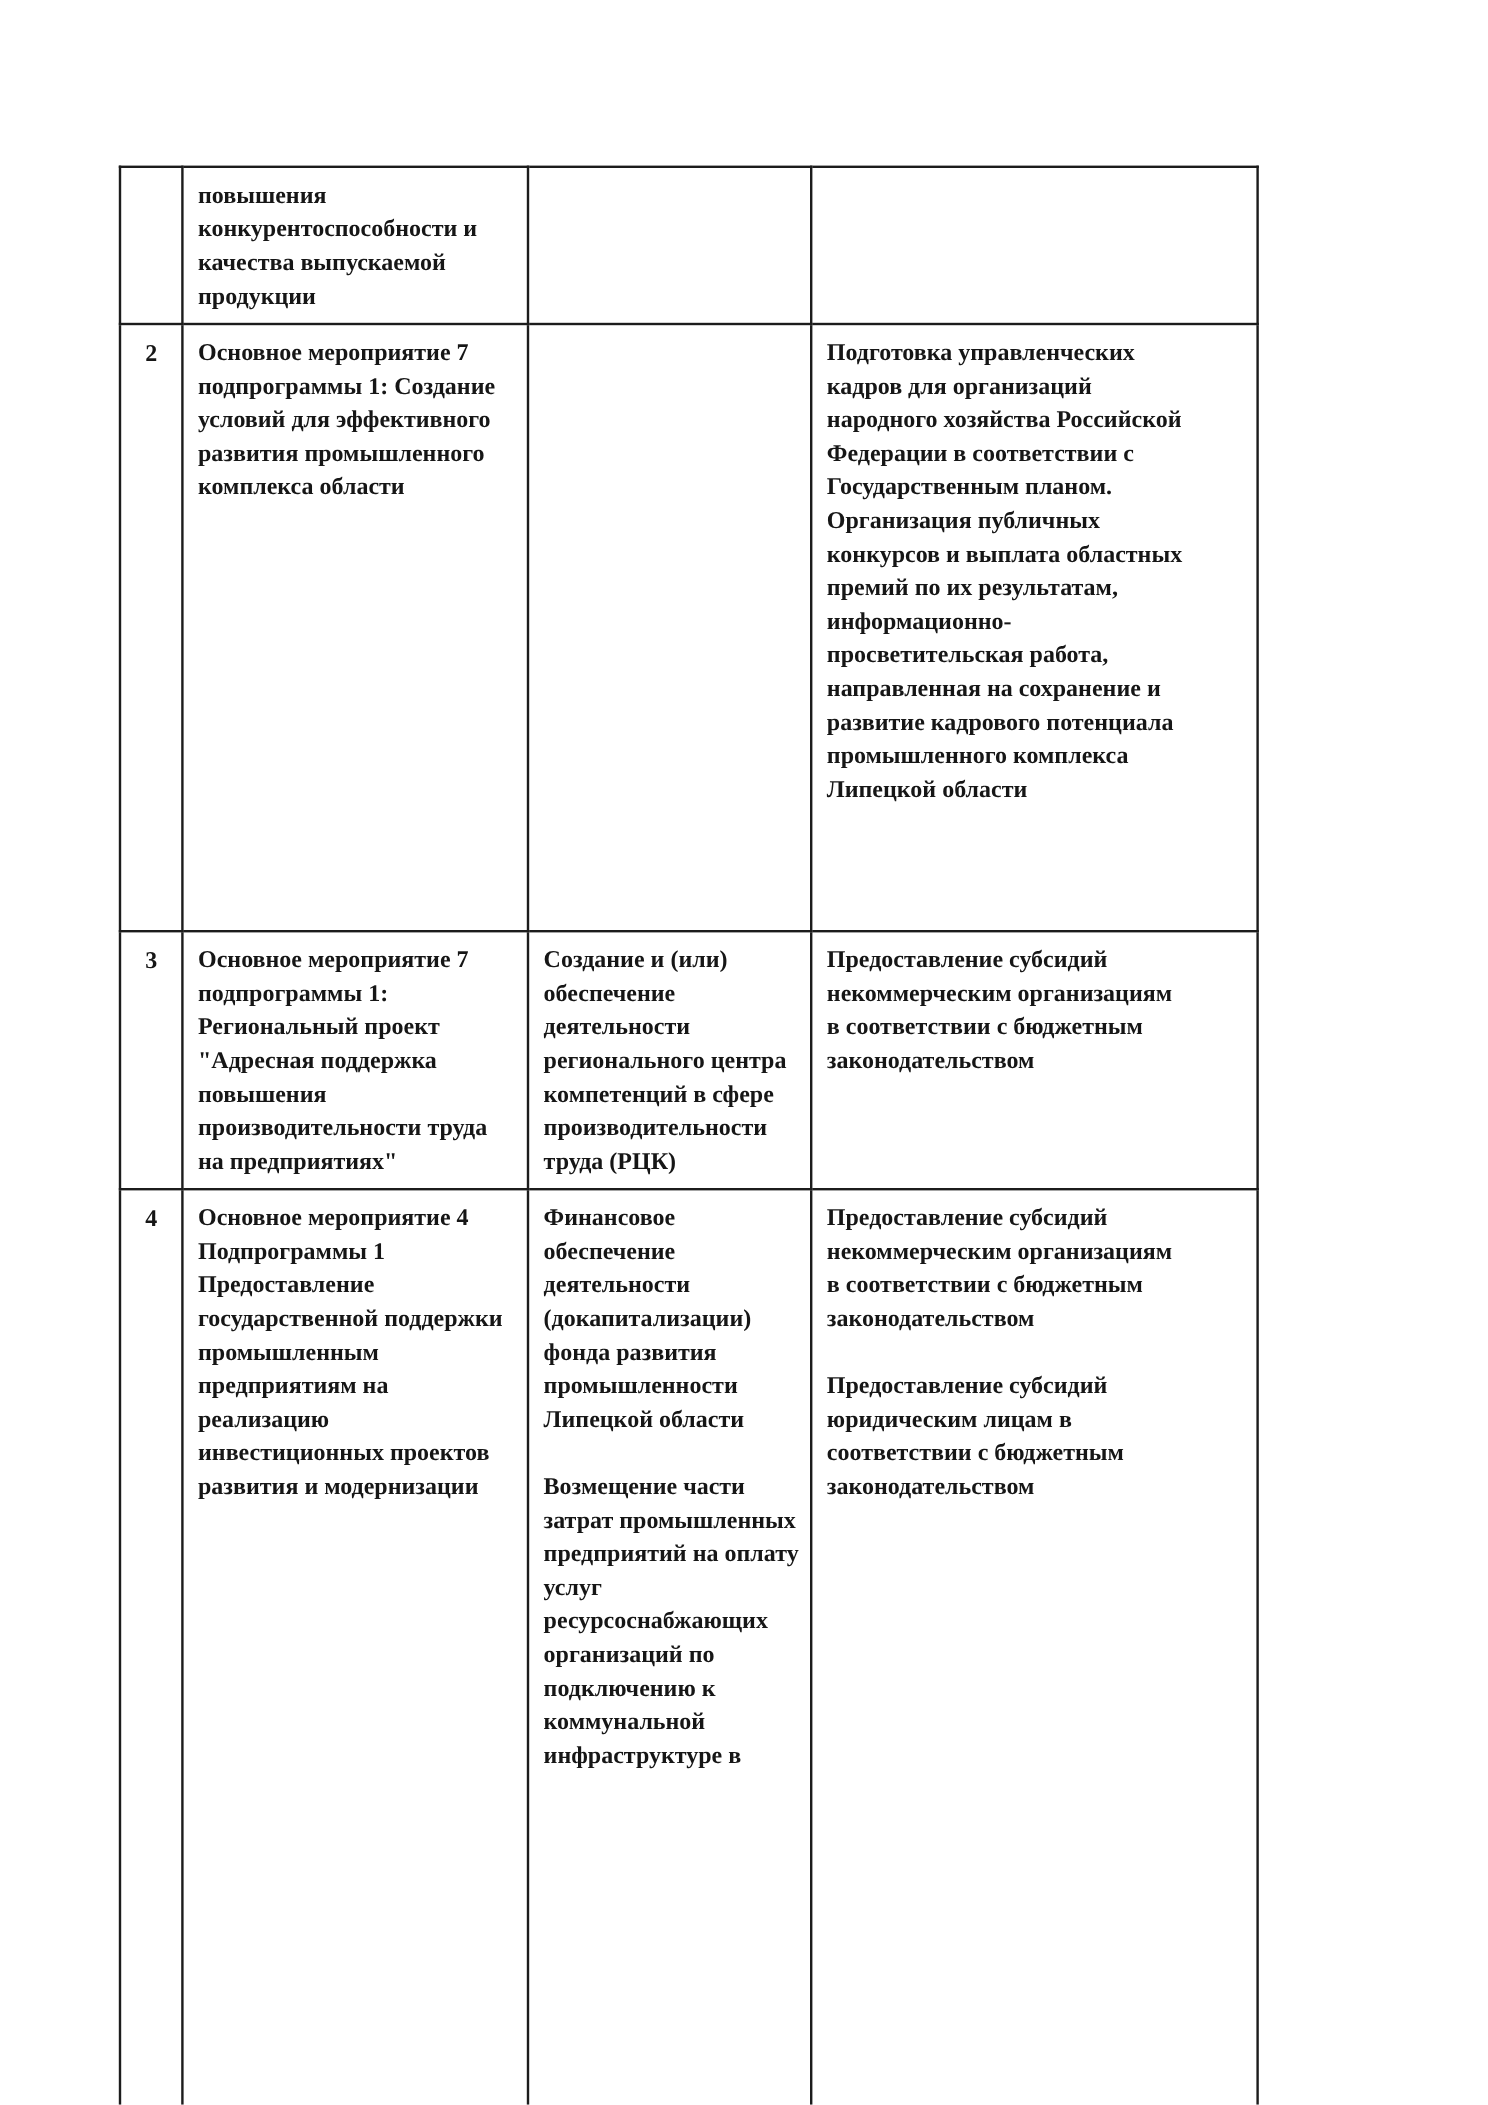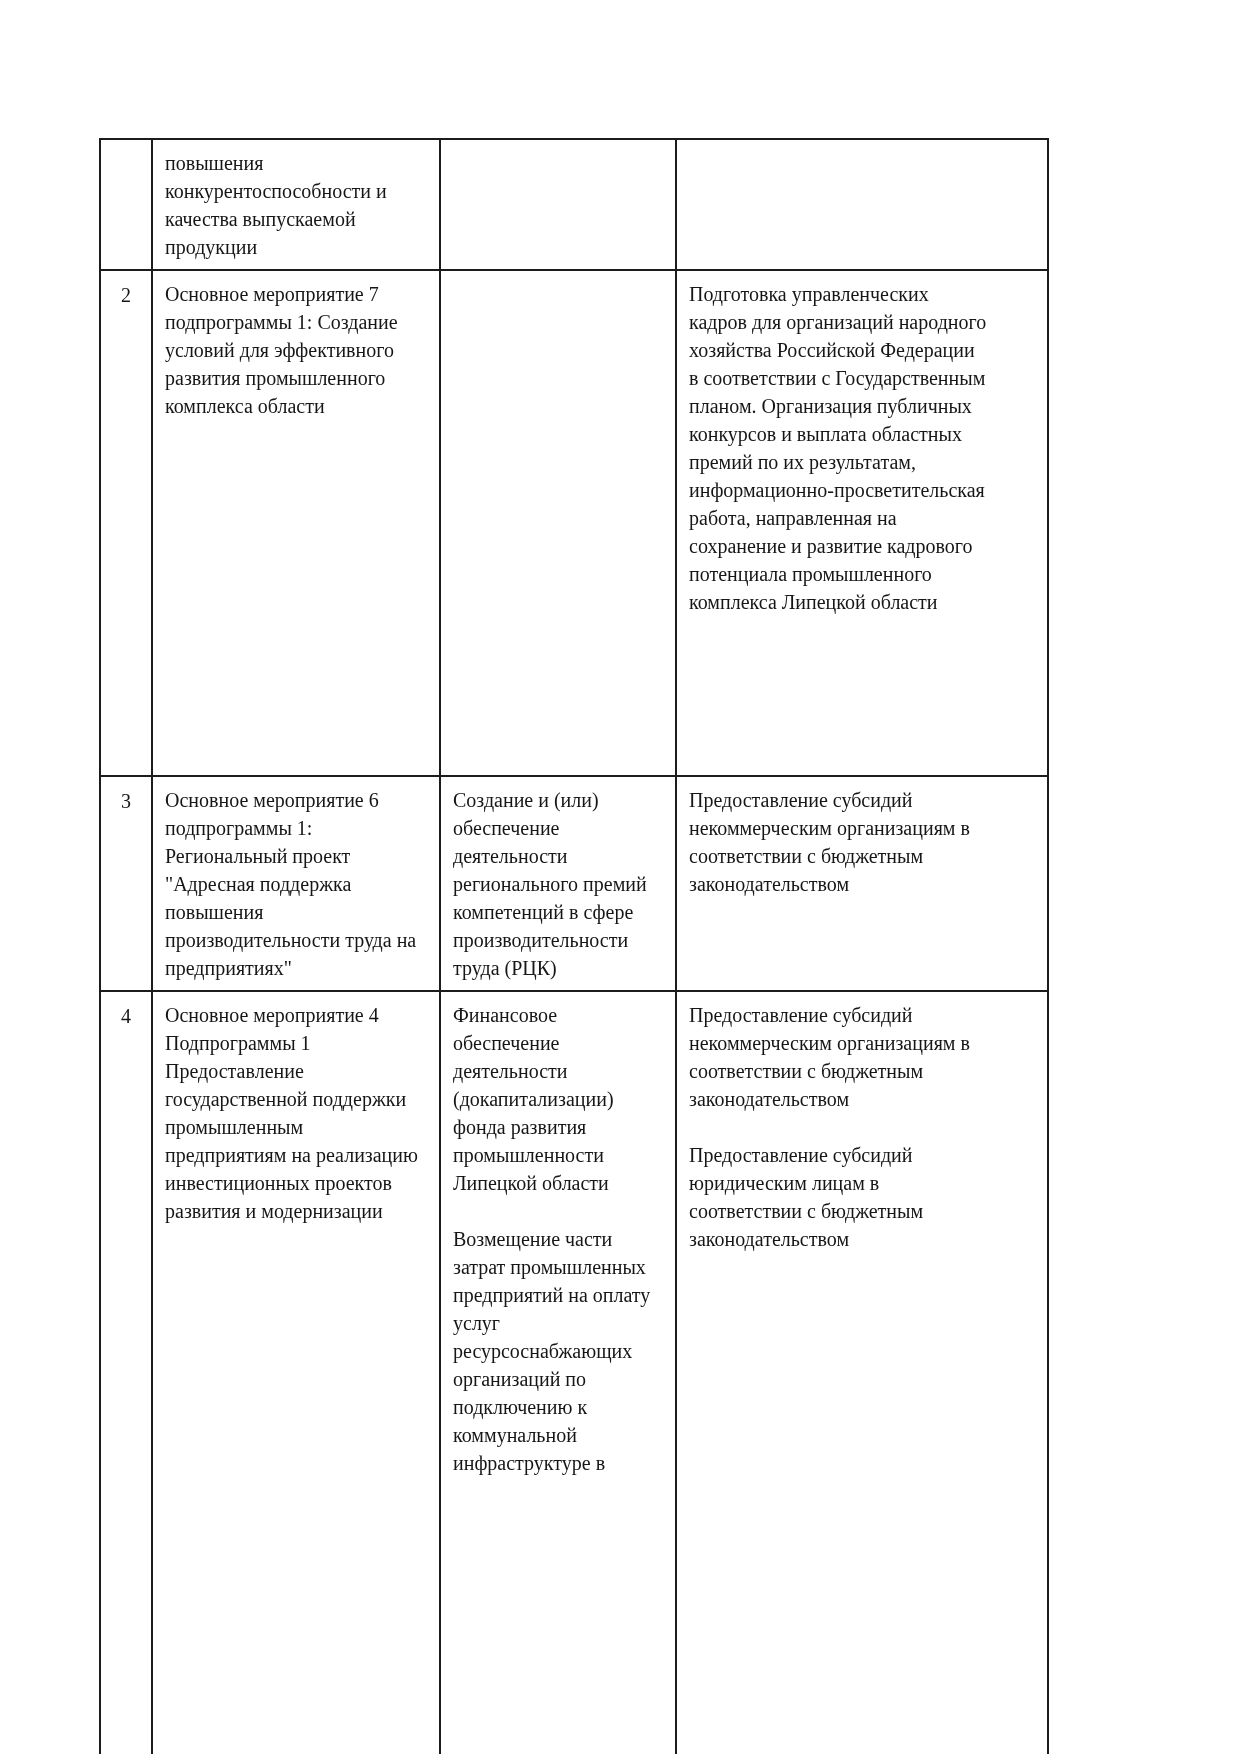--- a/index.html
+++ b/index.html
@@ -1,15 +1,15 @@
 <!DOCTYPE html>
 <html><head>
 <meta charset="utf-8">
 <style>
-  * { margin: 0; padding: 0; box-sizing: border-box; }
+  * { margin: 0; padding: 0; box-sizing: border-box; font-weight: bold; }
   html, body {
     width: 1240px;
     height: 1754px;
     background: #ffffff;
     overflow: hidden;
   }
   body {
     font-family: "Liberation Serif", serif;
     color: #161616;
   }
@@ -70,22 +70,22 @@
         <td class="cell c-supp"></td>
       </tr>
       <tr class="r2">
         <td class="num">2</td>
         <td class="cell c-act">Основное мероприятие 7 подпрограммы 1: Создание условий для эффективного развития промышленного комплекса области</td>
         <td class="cell c-mech"></td>
         <td class="cell c-supp">Подготовка управленческих кадров для организаций народного хозяйства Российской Федерации в соответствии с Государственным планом. Организация публичных конкурсов и выплата областных премий по их результатам, информационно-просветительская работа, направленная на сохранение и развитие кадрового потенциала промышленного комплекса Липецкой области</td>
       </tr>
       <tr class="r3">
         <td class="num">3</td>
-        <td class="cell c-act">Основное мероприятие 6 подпрограммы 1: Региональный проект "Адресная поддержка повышения производительности труда на предприятиях"</td>
-        <td class="cell c-mech">Создание и (или) обеспечение деятельности регионального премий компетенций в сфере производительности труда (РЦК)</td>
+        <td class="cell c-act">Основное мероприятие 7 подпрограммы 1: Региональный проект "Адресная поддержка повышения производительности труда на предприятиях"</td>
+        <td class="cell c-mech">Создание и (или) обеспечение деятельности регионального центра компетенций в сфере производительности труда (РЦК)</td>
         <td class="cell c-supp">Предоставление субсидий некоммерческим организациям в соответствии с бюджетным законодательством</td>
       </tr>
       <tr class="r4">
         <td class="num">4</td>
         <td class="cell c-act">Основное мероприятие 4 Подпрограммы 1 Предоставление государственной поддержки промышленным предприятиям на реализацию инвестиционных проектов развития и модернизации</td>
         <td class="cell c-mech">Финансовое обеспечение деятельности (докапитализации) фонда развития промышленности Липецкой области
 
 Возмещение части затрат промышленных предприятий на оплату услуг ресурсоснабжающих организаций по подключению к коммунальной инфраструктуре в</td>
         <td class="cell c-supp">Предоставление субсидий некоммерческим организациям в соответствии с бюджетным законодательством
 

